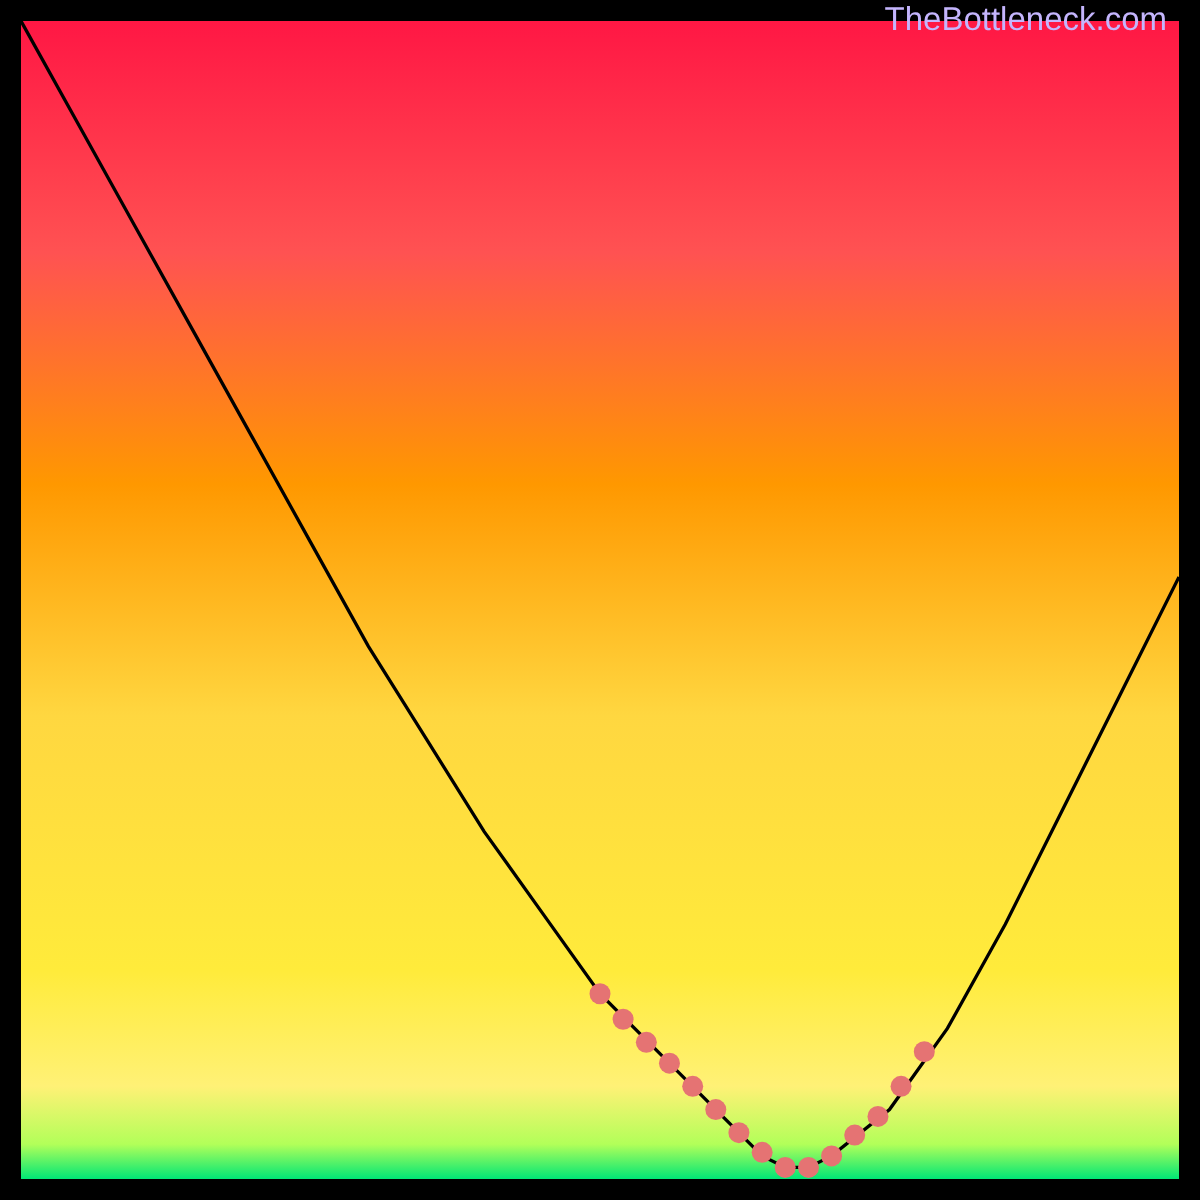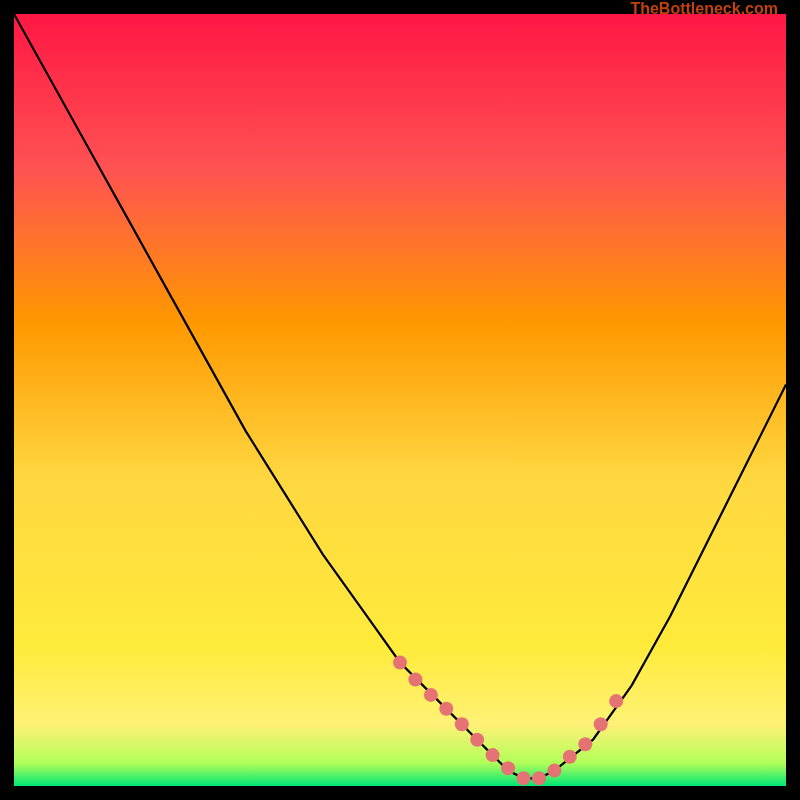--- a/index.html
+++ b/index.html
@@ -16,23 +16,23 @@
   position: absolute;
   left: 14px;
   top: 14px;
   width: 772px;
   height: 772px;
 }
 .watermark {
   position: absolute;
   top: 0px;
   right: 22px;
-  color: #c2410c;
-  font-size: 16px;
-  font-weight: bold;
+  color: #c4b5fd;
+  font-size: 22px;
+  font-weight: normal;
   z-index: 10;
 }
 svg {
   display: block;
 }
 </style>
 </head>
 <body>
 
 <div class="watermark">TheBottleneck.com</div>

